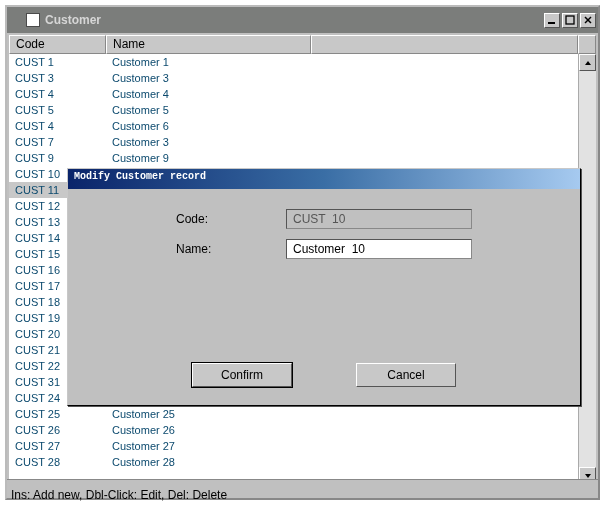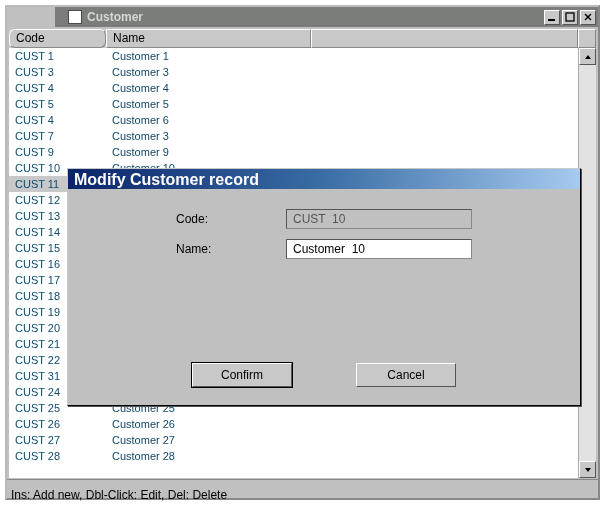--- a/index.html
+++ b/index.html
@@ -16,27 +16,26 @@
   .outer-frame {
     width: 595px;
     height: 495px;
     border: 2px solid #888;
     border-top-color: #bbb;
     border-left-color: #bbb;
     background: #c0c0c0;
     position: relative;
   }
   .titlebar {
-    height: 20px;
+    height: 26px;
     background: #7b7d7b;
     color: #d6d6d6;
     display: flex;
     align-items: center;
-    padding: 0 2px 0 13px;
-    margin-left: 48px;
+    padding: 0 2px 0 19px;
   }
   .titlebar .tb-icon {
     width: 14px; height: 14px;
     background: #fff;
     border: 1px solid #4a4a4a;
     margin-right: 5px;
   }
   .titlebar .tb-title {
     flex: 1;
     font-weight: bold;
@@ -69,21 +68,21 @@
   }
   .gh-cell {
     border: 1px solid #fff;
     border-right-color: #888;
     border-bottom-color: #888;
     padding: 1px 6px;
     font-size: 12px;
     color: #000;
     background: #c8c8c8;
   }
-  .gh-code { width: 97px; border-radius: 6px; }
+  .gh-code { width: 97px; }
   .gh-name { width: 205px; }
   .gh-rest { flex: 1; }
   .gh-scroll { width: 18px; }
   .grid-body {
     height: 430px;
     background: #fff;
     display: flex;
   }
   .grid-rows {
     flex: 1;
@@ -145,22 +144,23 @@
     border-top-color: #c8c8c8;
     border-left-color: #c8c8c8;
     background: #c0c0c0;
     box-shadow: 1px 1px 0 #555;
   }
   .dlg-title {
     height: 20px;
     background: linear-gradient(to right, #0a246a 0%, #3a6ea5 50%, #a6caf0 100%);
     color: #fff;
     font-weight: bold;
-    font-size: 16px;
+    font-size: 10px;
     padding: 2px 6px;
+    font-family: Liberation Mono, monospace;
   }
   .dlg-body {
     padding: 20px 20px 10px 20px;
     color: #000;
   }
   .fld-row {
     display: flex;
     align-items: center;
     margin-bottom: 10px;
     justify-content: center;

